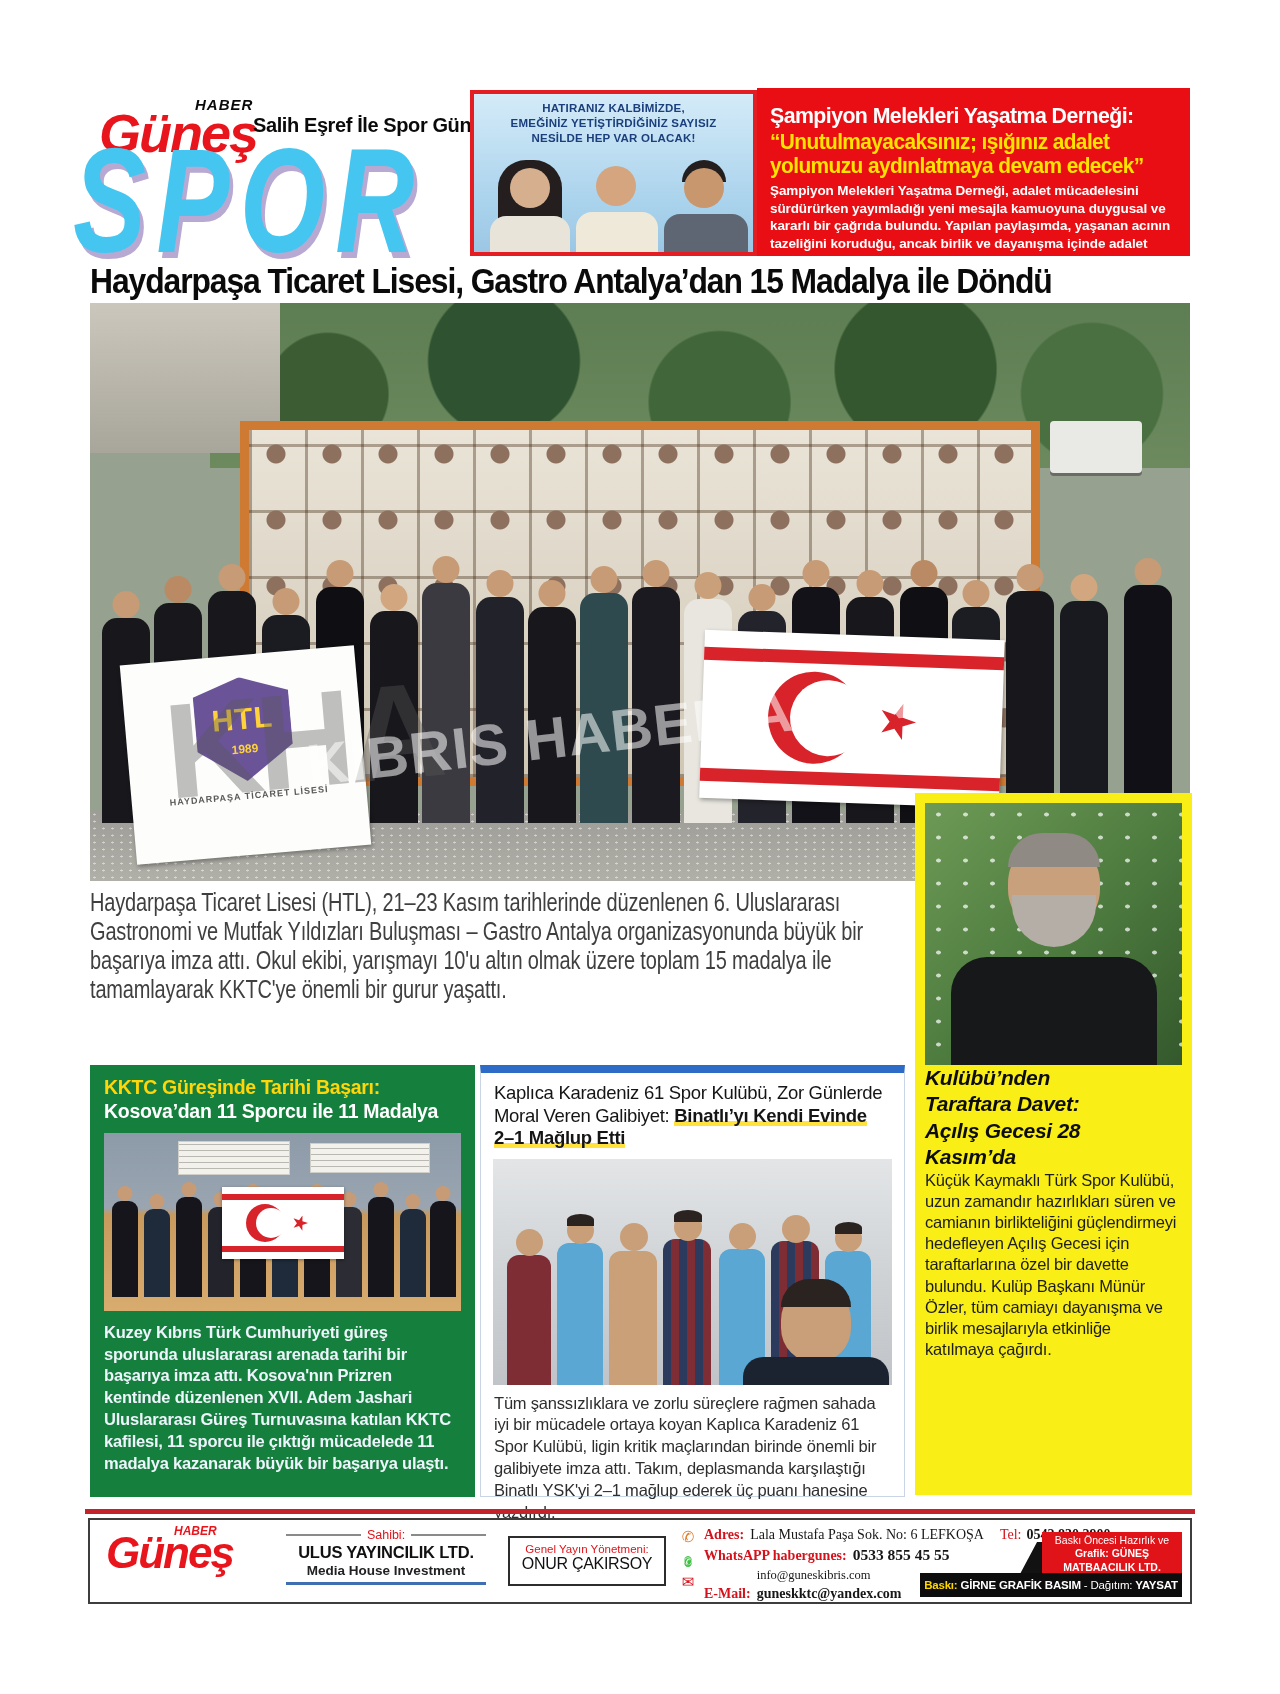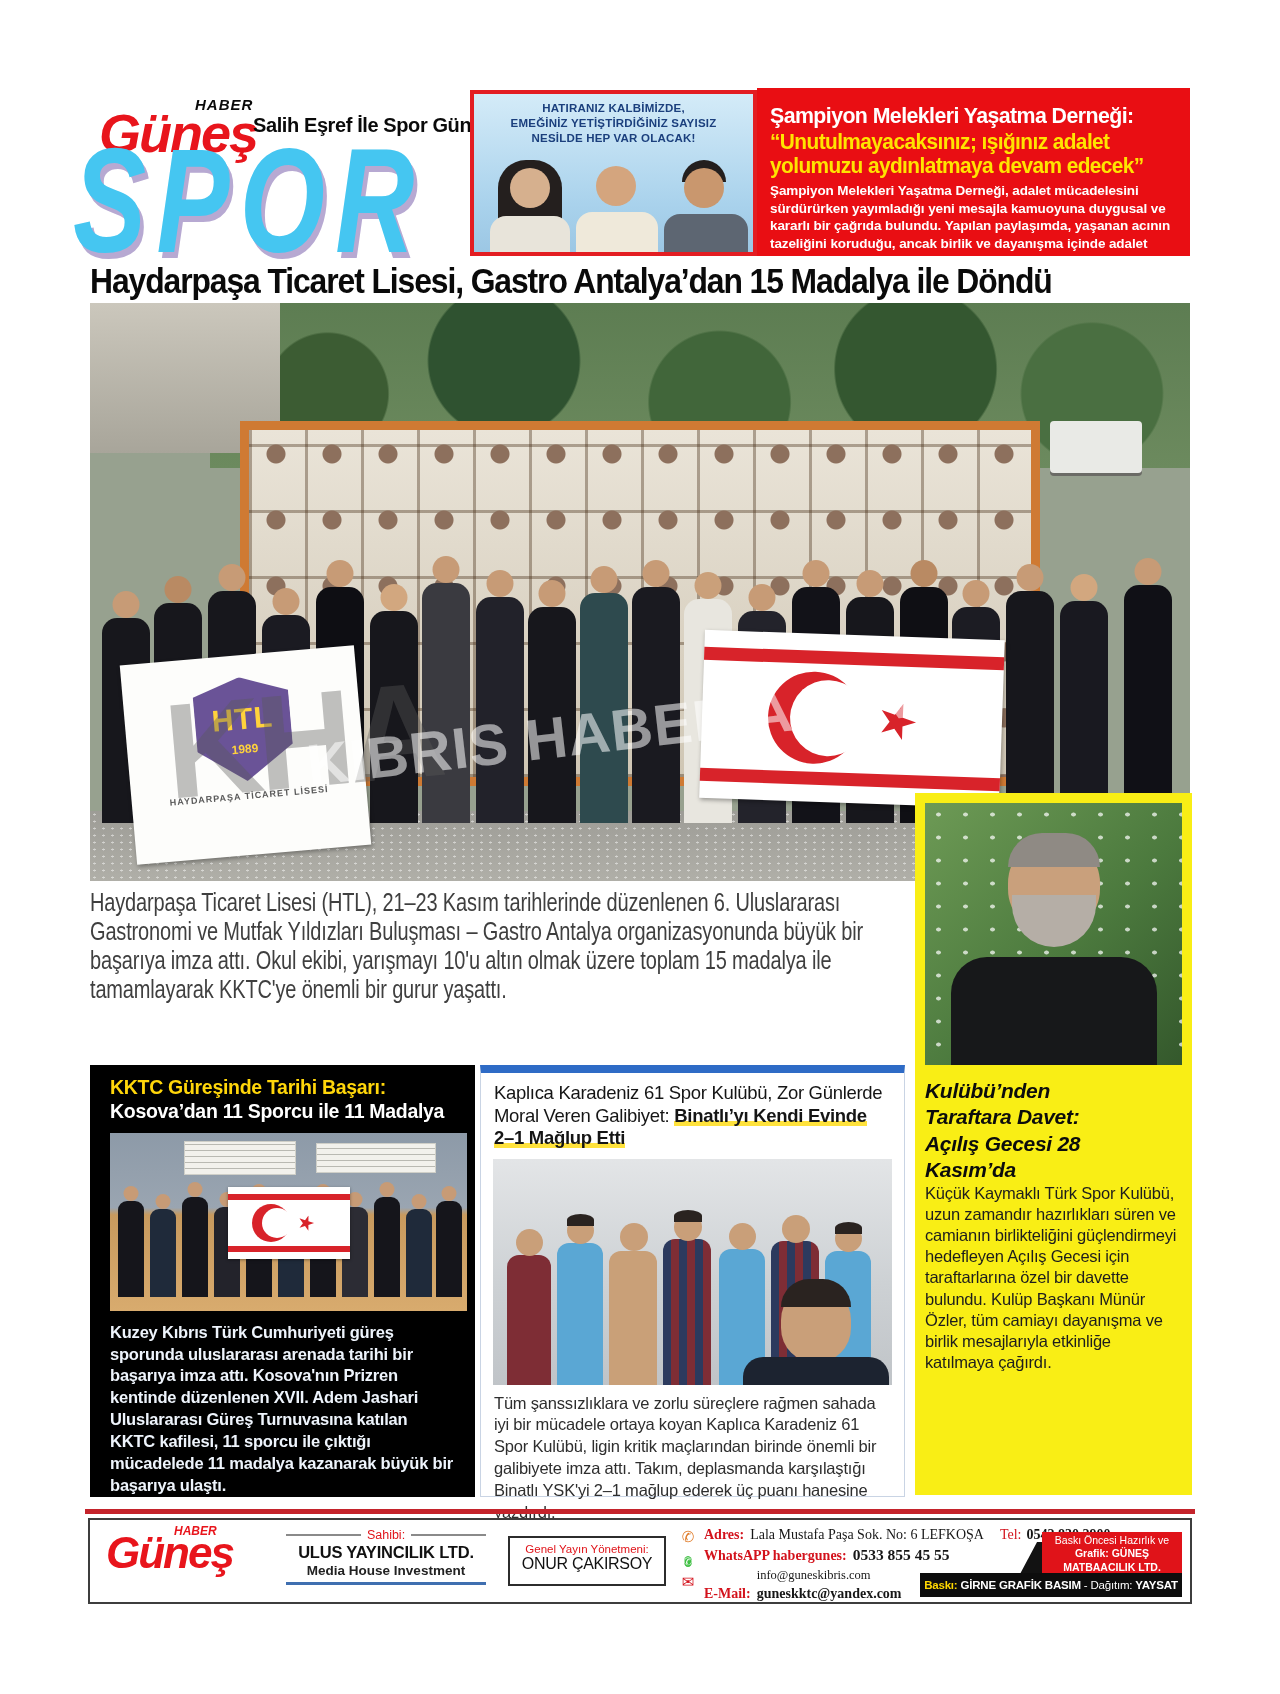--- a/index.html
+++ b/index.html
@@ -96,22 +96,22 @@
   .flag-kktc .moon{position:absolute;border-radius:50%;background:#d8232a;}
   .flag-kktc .moon2{position:absolute;border-radius:50%;background:#fff;}
   .flag-kktc .star{position:absolute;background:#d8232a;
         clip-path:polygon(50% 0%,61% 35%,98% 35%,68% 57%,79% 91%,50% 70%,21% 91%,32% 57%,2% 35%,39% 35%);}
 
   
   .leadbody{position:absolute;left:90px;top:888px;width:1020px;font-size:25px;color:#3f3f3f;
             line-height:29px;letter-spacing:-0.2px;transform:scaleX(.8);transform-origin:left top;}
 
   
-  .wrestle{position:absolute;left:90px;top:1065px;width:385px;height:432px;background:#000000;
-           padding:11px 20px;z-index:2;}
+  .wrestle{position:absolute;left:90px;top:1065px;width:385px;height:432px;background:#15803d;
+           padding:11px 14px;z-index:2;}
   .wrestle-title{font-size:19.5px;font-weight:800;line-height:1.22;letter-spacing:-0.3px;color:#fff;}
   .wrestle-title .hl{color:#ffd60a;}
   .gym{position:relative;margin-top:9px;width:357px;height:178px;overflow:hidden;
        background:linear-gradient(180deg,#8d9aa8 0%,#9aa5b1 42%,#c89a5e 46%,#d8ab6e 100%);}
   .banner{position:absolute;background:#f2f1ec;border:1px solid #cfcfc8;
           background-image:repeating-linear-gradient(0deg,transparent 0 5px,#b9b9b2 5px 6px);}
   .gperson{position:absolute;bottom:14px;width:26px;border-radius:9px 9px 0 0;background:#15151b;}
   .gperson::before{content:"";position:absolute;top:-15px;left:50%;transform:translateX(-50%);
                    width:15px;height:15px;border-radius:50%;background:#c79b76;}
   .wrestle-body{margin-top:11px;font-size:16.5px;font-weight:bold;color:#eef4fc;line-height:1.33;
@@ -134,21 +134,21 @@
   
   .invite{position:absolute;left:915px;top:793px;width:277px;height:702px;background:#f9ee15;
           padding:10px;z-index:10;}
   .manphoto{position:relative;width:257px;height:262px;overflow:hidden;
             background:radial-gradient(rgba(255,255,255,.7) 2px, transparent 2.7px) 0 0/27px 23px,
                        linear-gradient(135deg,#6d9a55 0%,#4c7a3e 55%,#34582c 100%);}
   .man-head{position:absolute;left:83px;top:34px;width:92px;height:98px;border-radius:46px;background:#c9a07c;}
   .man-hair{position:absolute;left:83px;top:30px;width:92px;height:34px;border-radius:46px 46px 0 0;background:#8f8a84;}
   .man-beard{position:absolute;left:87px;top:92px;width:84px;height:52px;border-radius:0 0 42px 42px;background:#b5aea6;}
   .man-body{position:absolute;left:26px;bottom:0;width:206px;height:108px;border-radius:36px 36px 0 0;background:#17181a;}
-  .invite-title{margin-top:13px;width:200px;font-size:21px;font-weight:800;font-style:italic;
+  .invite-title{width:200px;font-size:21px;font-weight:800;font-style:italic;
                 color:#0c0c0c;line-height:1.25;letter-spacing:-0.3px;}
   .invite-body{margin-top:0;width:252px;font-size:16.5px;color:#1d1d1d;line-height:1.28;
                letter-spacing:-0.2px;font-weight:500;}
 
   
   .footrule{position:absolute;left:85px;top:1509px;width:1110px;height:5px;background:#c4232b;}
   .footbox{position:absolute;left:88px;top:1518px;width:1104px;height:86px;border:2px solid #3d3d3d;
            background:#fff;}
   .f-haber{position:absolute;left:84px;top:4px;font-size:12px;font-weight:bold;font-style:italic;color:#e8151c;}
   .f-brand{position:absolute;left:16px;top:8px;font-size:44px;font-weight:bold;font-style:italic;

